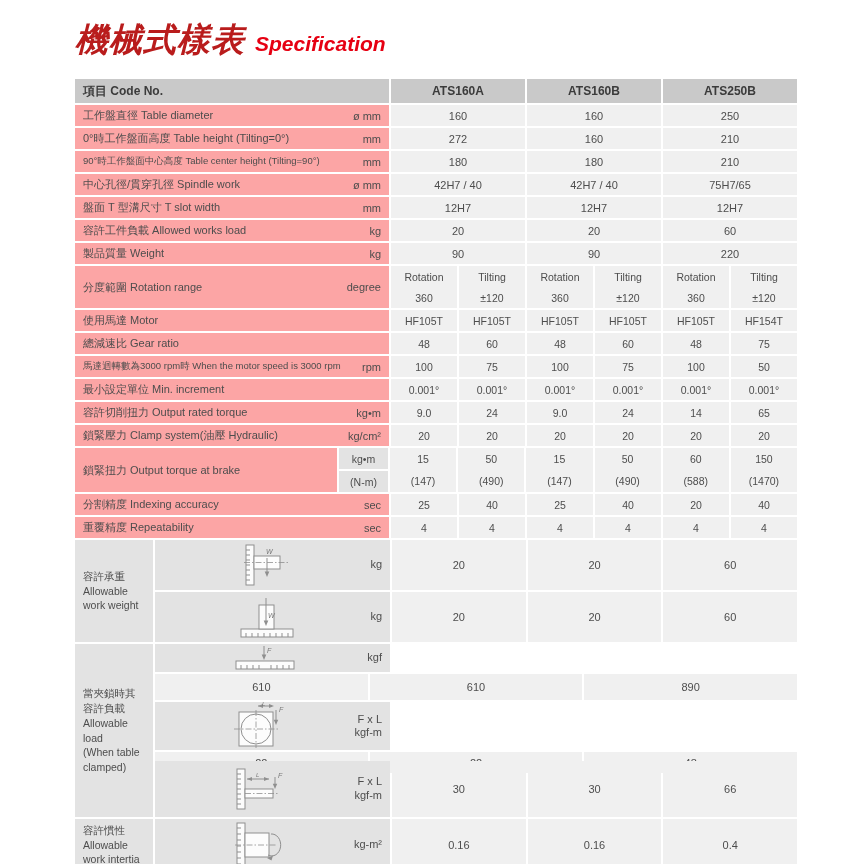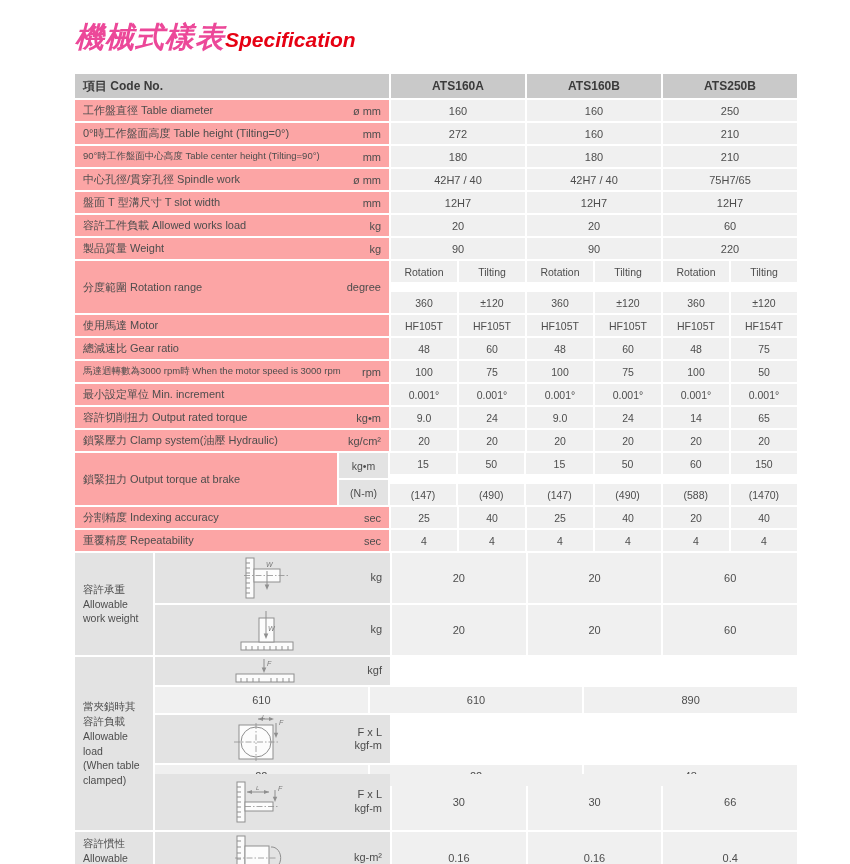--- a/index.html
+++ b/index.html
@@ -1,34 +1,34 @@
 <!DOCTYPE html>
 <html><head>
 <meta charset="utf-8">
 <style>
   html,body{margin:0;padding:0;background:#fff;}
   body{width:850px;height:864px;overflow:hidden;
        font-family:"Liberation Sans",sans-serif;color:#4d4d4d;-webkit-font-smoothing:antialiased;}
   .page{padding:14px 0 0 75px;}
   .title{margin:4px 0 12px 0;white-space:nowrap;}
-  .title-zh{font-size:29px;font-weight:bold;font-style:italic;color:#ec4899;letter-spacing:1px;}
-  .title-en{font-size:21px;font-weight:bold;font-style:italic;color:#e60012;}
+  .title-zh{font-size:33px;font-weight:bold;font-style:italic;color:#b91c1c;letter-spacing:1px;}
+  .title-en{font-size:21px;font-weight:bold;font-style:italic;color:#e60012;margin-left:10px;}
   .spec{width:722px;font-size:11px;}
   .row{display:flex;gap:2px;margin-top:2px;align-items:stretch;}
   .cell{background:#f0f0f0;display:flex;align-items:center;justify-content:center;min-height:21px;text-align:center;}
   .lab{background:#fca5a5;display:flex;align-items:center;justify-content:space-between;
        padding:0 8px;width:298px;min-width:298px;}
   .lab .lt{text-align:left;}
   .lab .un{white-space:nowrap;padding-left:5px;}
   .lt.sm{font-size:9.5px;}
   .vals{flex:1;display:flex;gap:2px;}
   .vals .cell{flex:1;}
   .v6{font-size:10.5px;}
   .hd .lab,.hd .cell{background:#c9c9c9;color:#3b3b3b;font-weight:bold;font-size:12px;min-height:24px;}
-  .stack{flex:1;display:flex;flex-direction:column;gap:10px;}
+  .stack{flex:1;display:flex;flex-direction:column;gap:0;}
   .stack .vals{flex:1;}
   .subhd{font-size:10.5px;}
   .labB{width:246px;min-width:246px;}
   .unitstack{width:49px;min-width:49px;display:flex;flex-direction:column;gap:2px;}
   .unitstack .cell{flex:1;background:#e3e3e3;font-size:10.5px;}
   .section{display:flex;gap:2px;margin-top:2px;align-items:stretch;}
   .seclab{width:62px;min-width:62px;background:#e3e3e3;padding:0 8px;display:flex;align-items:center;
           white-space:pre-line;font-size:10.5px;line-height:1.4;}
   .secbody{flex:1;display:flex;flex-direction:column;gap:2px;}
   .secrow{display:flex;gap:2px;flex:1;}

